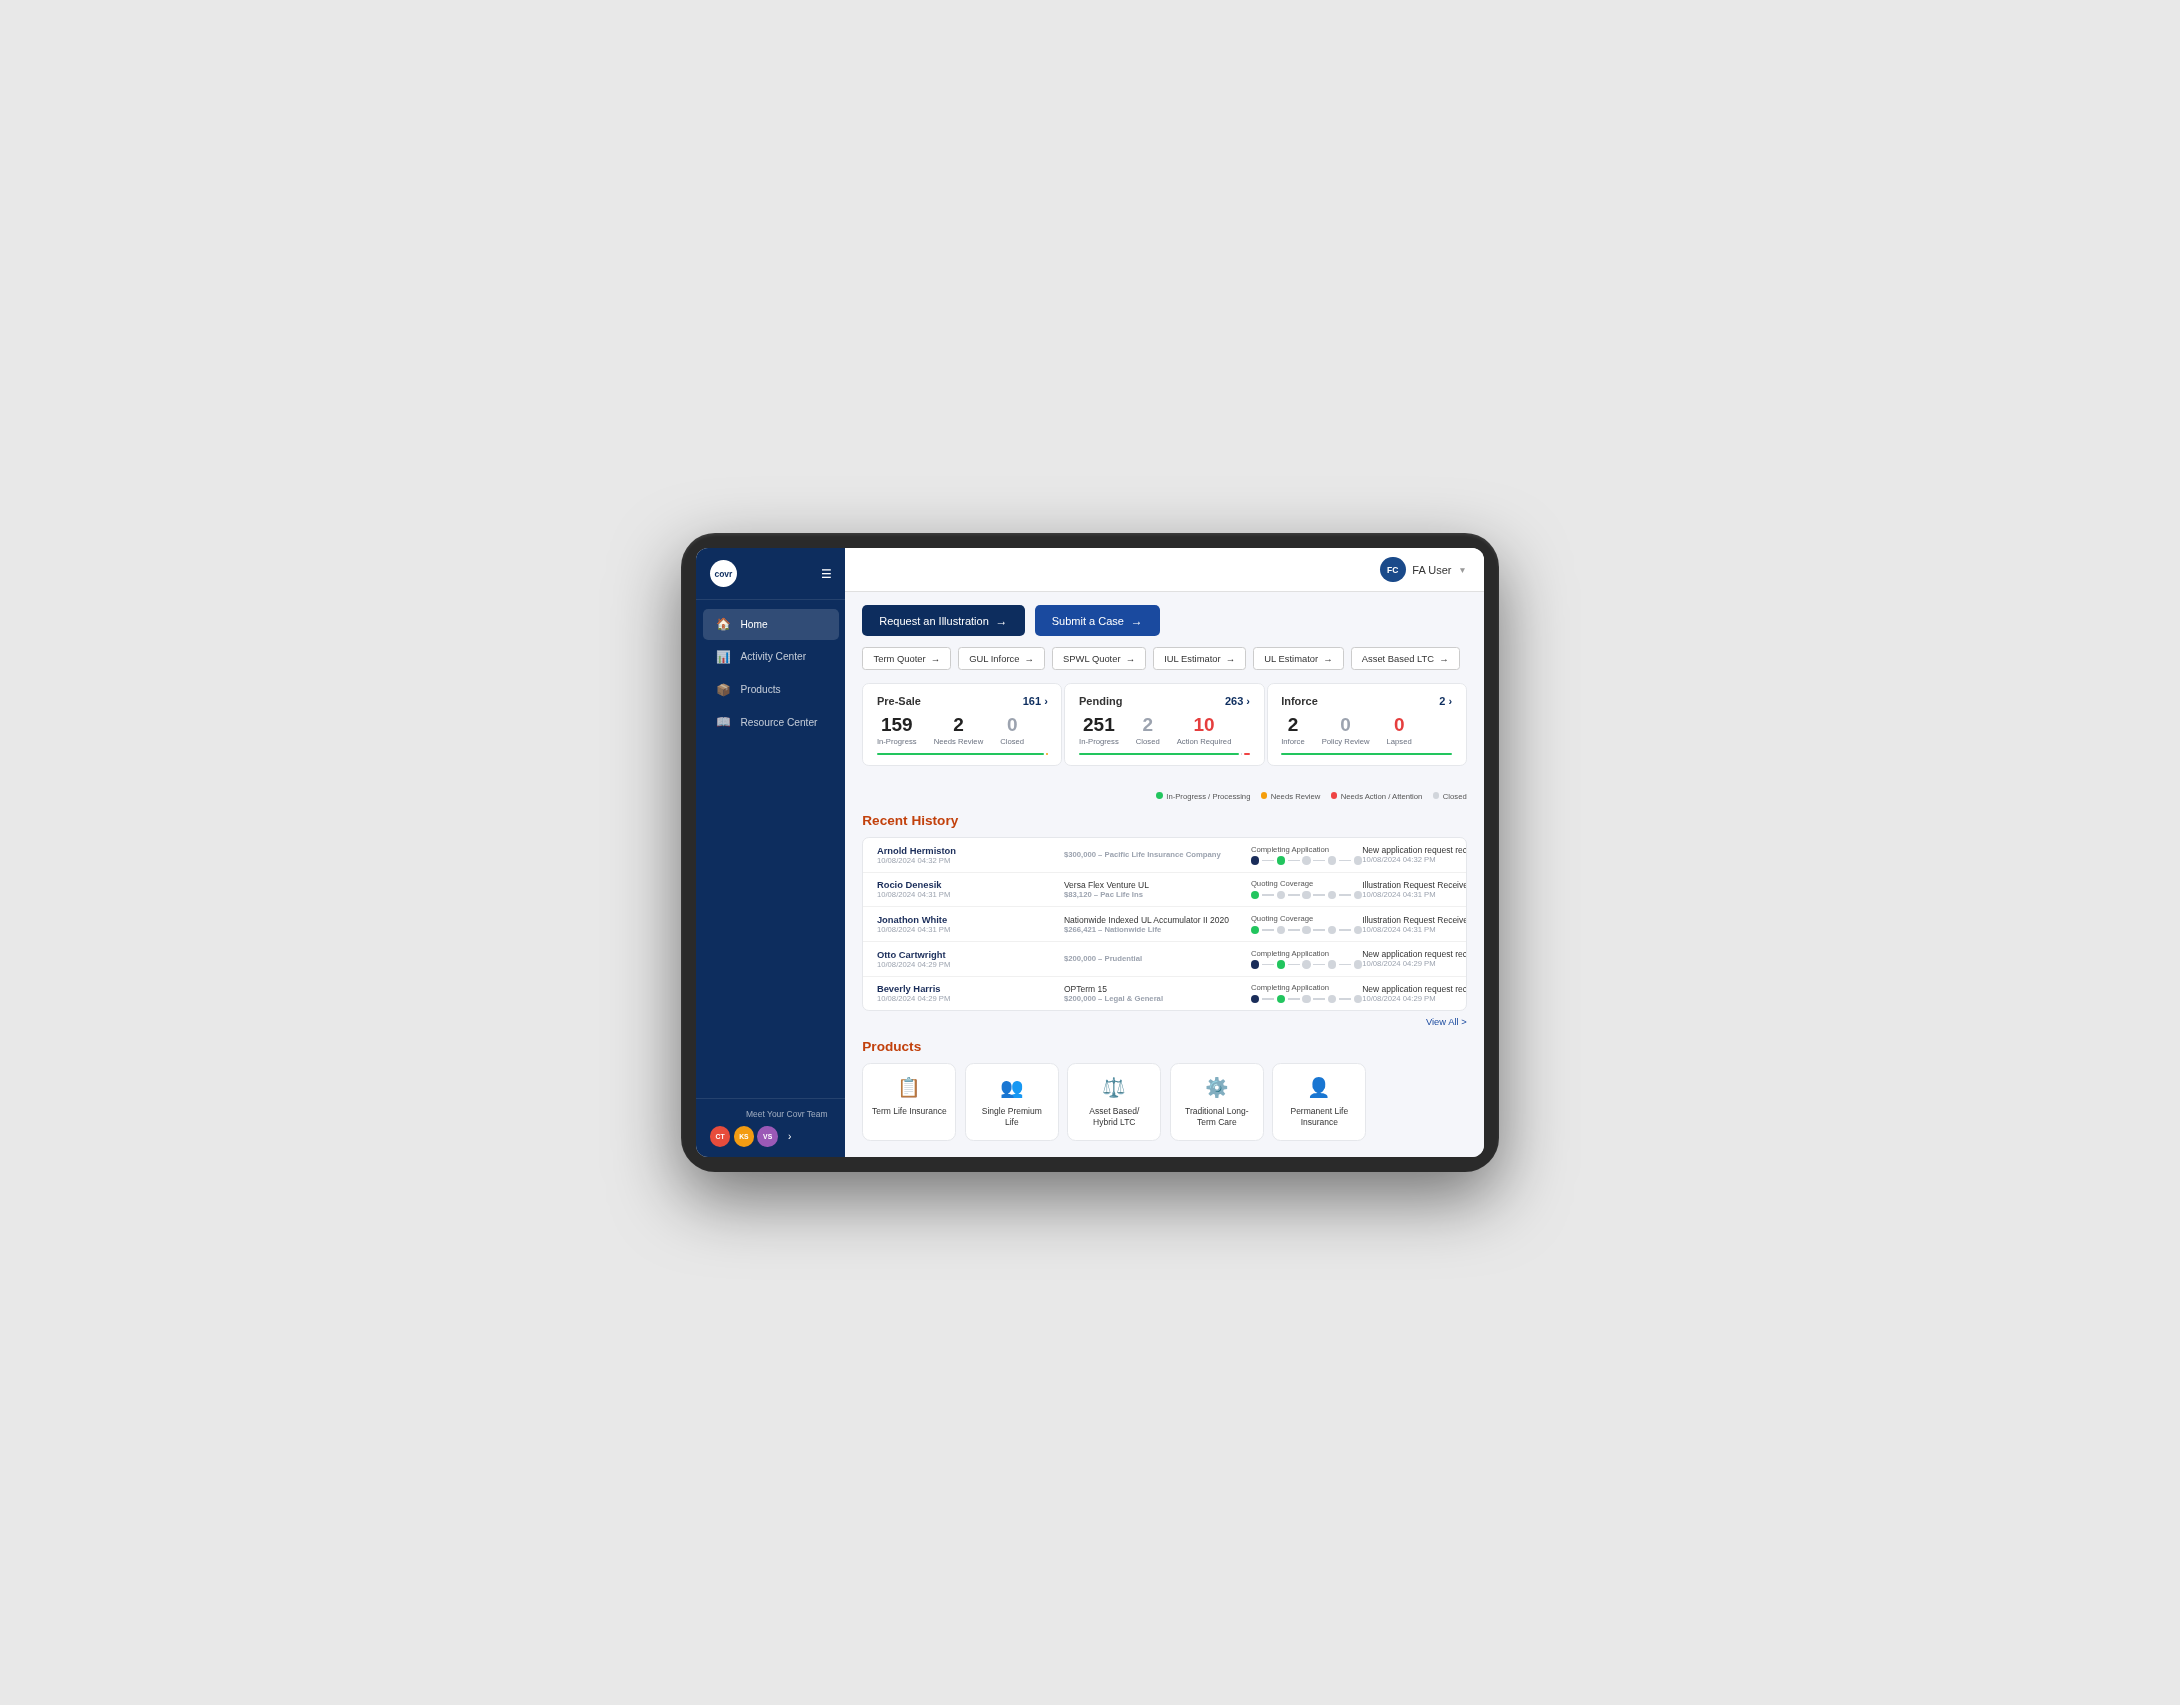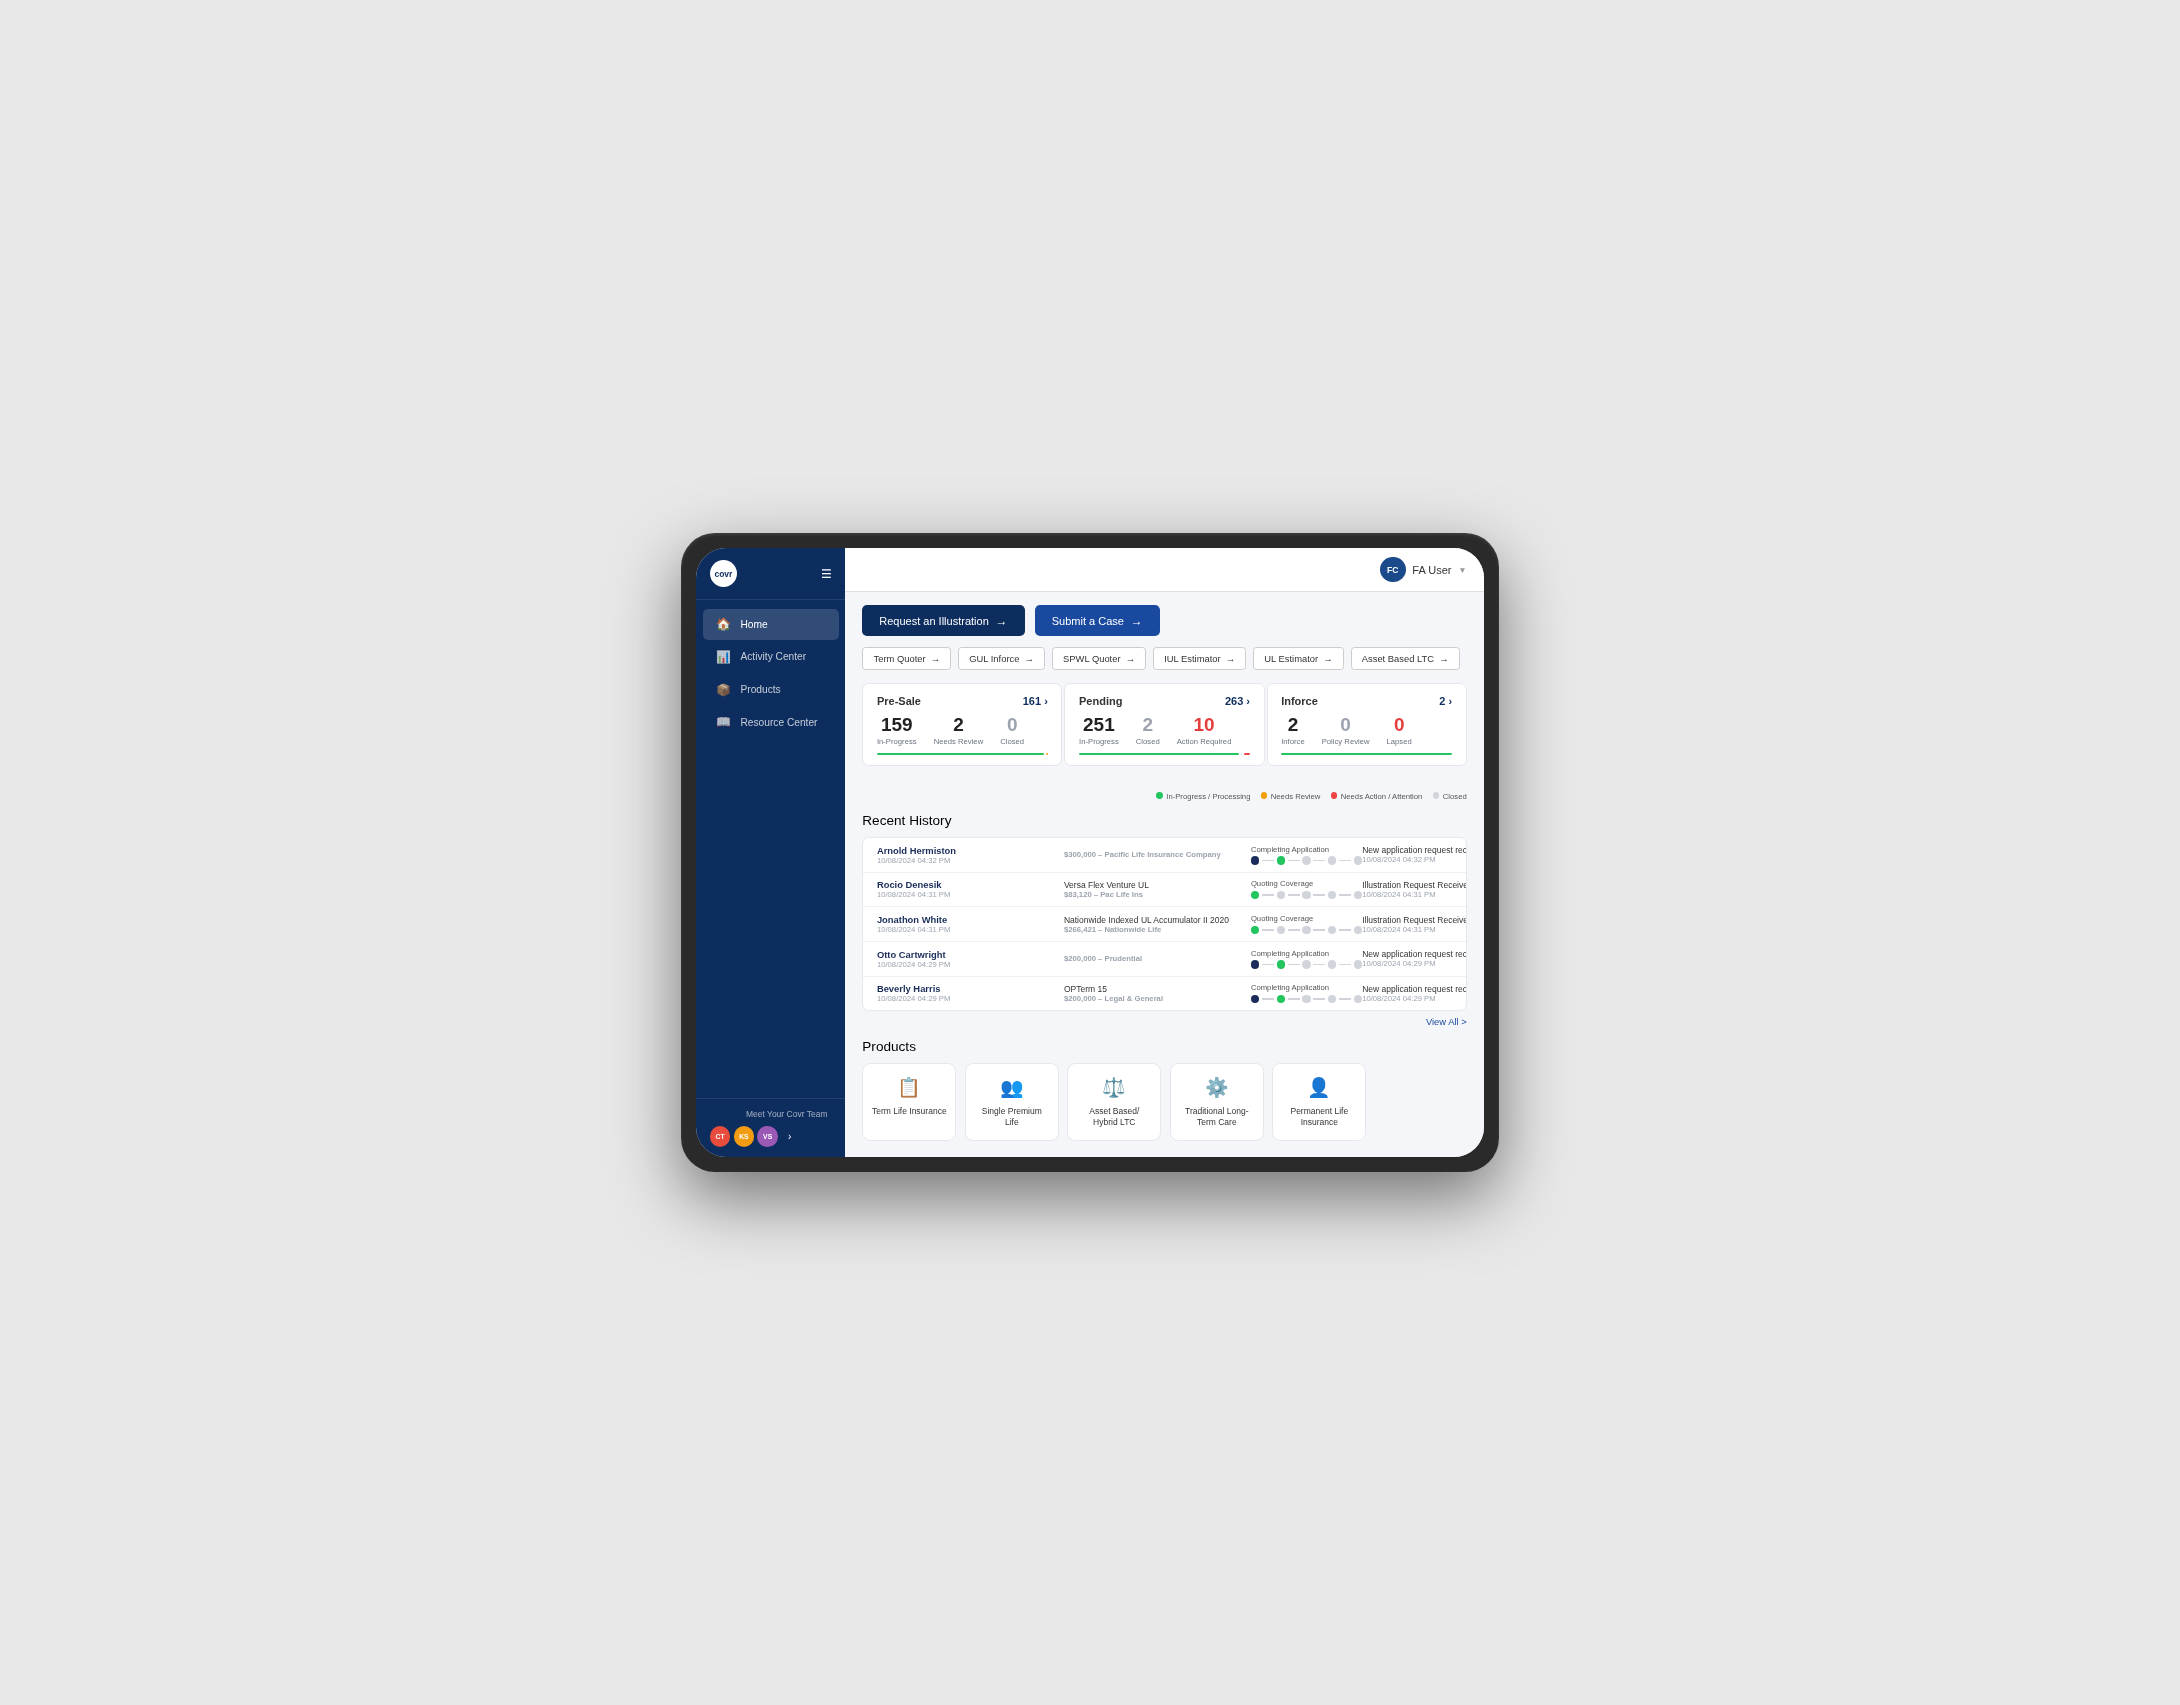--- a/index.html
+++ b/index.html
@@ -17,21 +17,21 @@
       background: #2a2a2a;
       border-radius: 34px;
       padding: 15.3px;
       box-shadow: 0 25.6px 68px rgba(0,0,0,0.5), inset 0 1.7px 3.4px rgba(255,255,255,0.1);
       position: relative;
     }
     .tablet-screen {
       width: 100%;
       height: 100%;
       background: #f0f2f5;
-      border-radius: 30px;
+      border-radius: 12px;
       overflow: hidden;
       display: flex;
       flex-direction: row;
     }
     
     .sidebar {
       width: 149px;
       min-width: 149px;
       background: #0d2d5e;
       display: flex;
@@ -283,22 +283,22 @@
       color: #555;
     }
     .legend-dot {
       width: 6.8px;
       height: 6.8px;
       border-radius: 50%;
     }
     
     .section-title {
       font-size: 13.6px;
-      font-weight: 400;
-      color: #000000;
+      font-weight: 700;
+      color: #c2410c;
       margin-bottom: 8.5px;
     }
     .history-table {
       background: white;
       border-radius: 6.8px;
       border: 0.9px solid #e5e7eb;
       overflow: hidden;
       margin-bottom: 5.1px;
     }
     .table-header {

